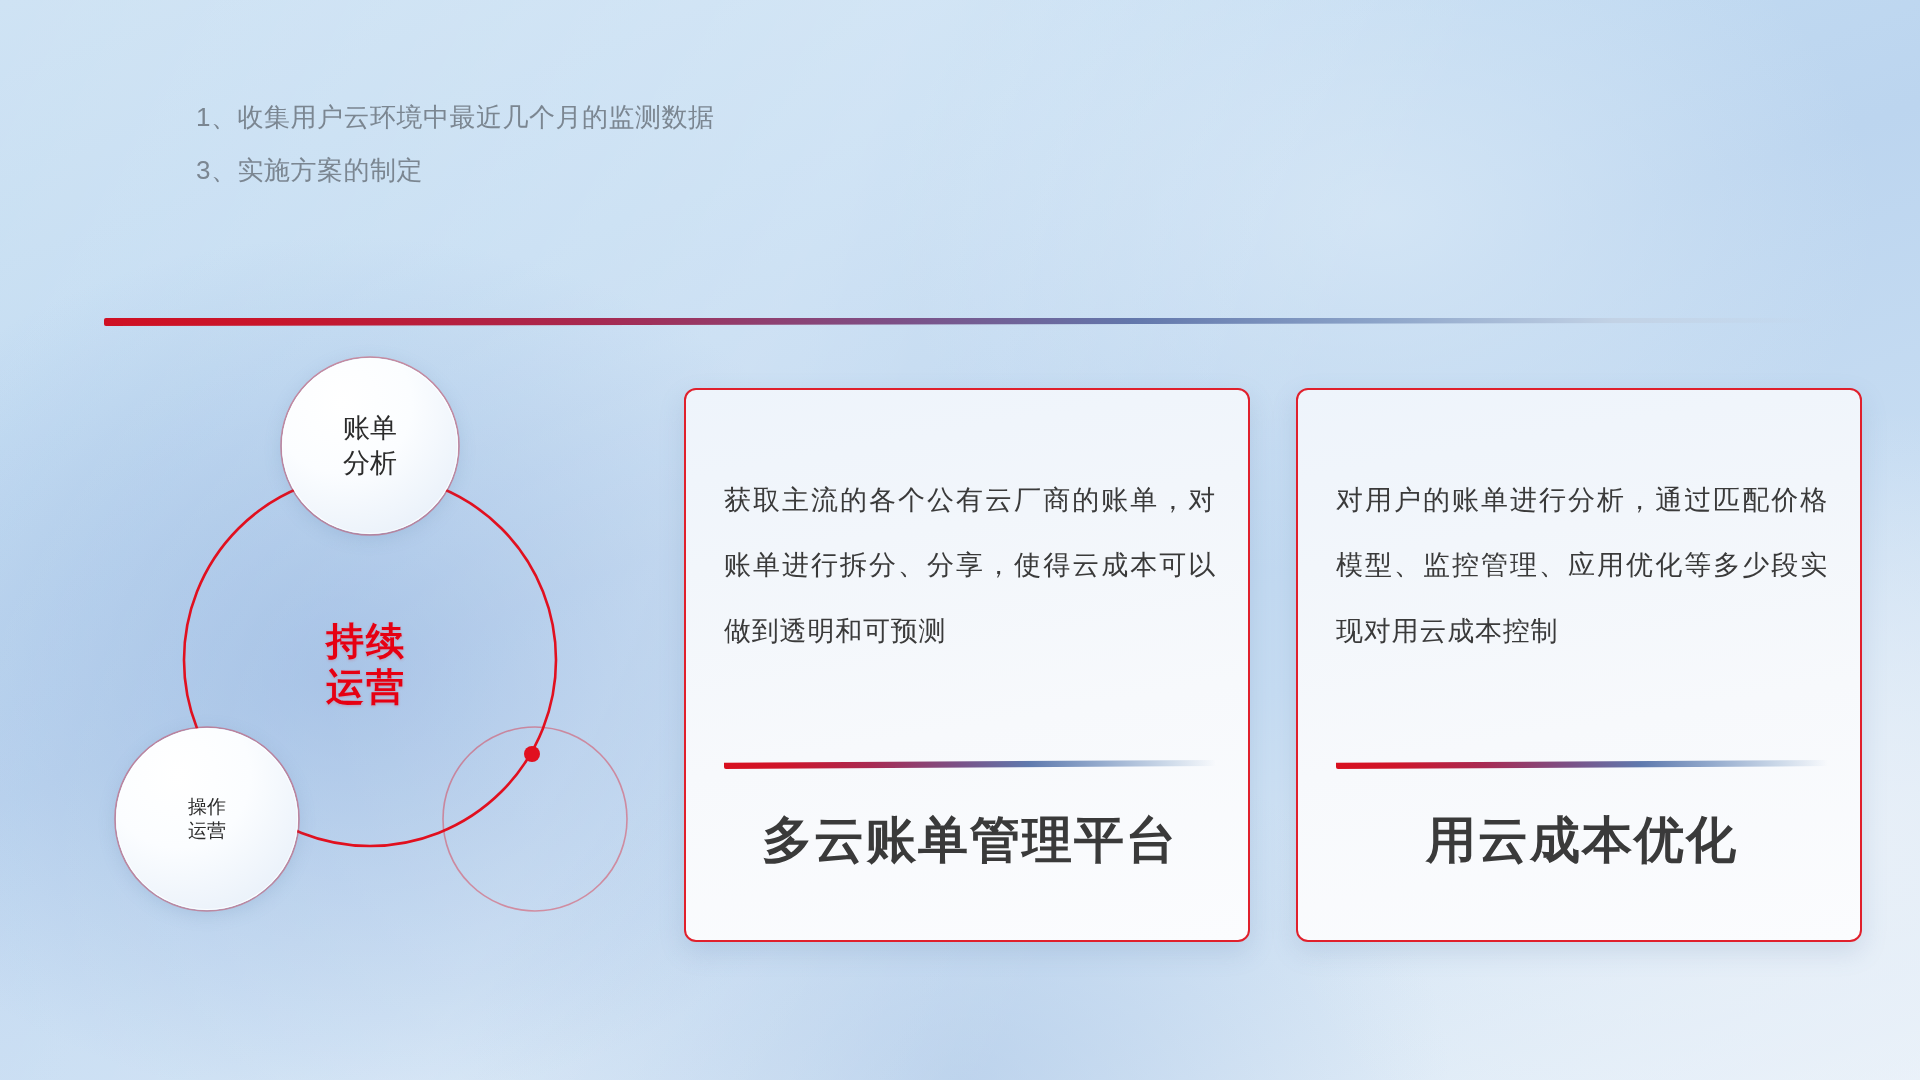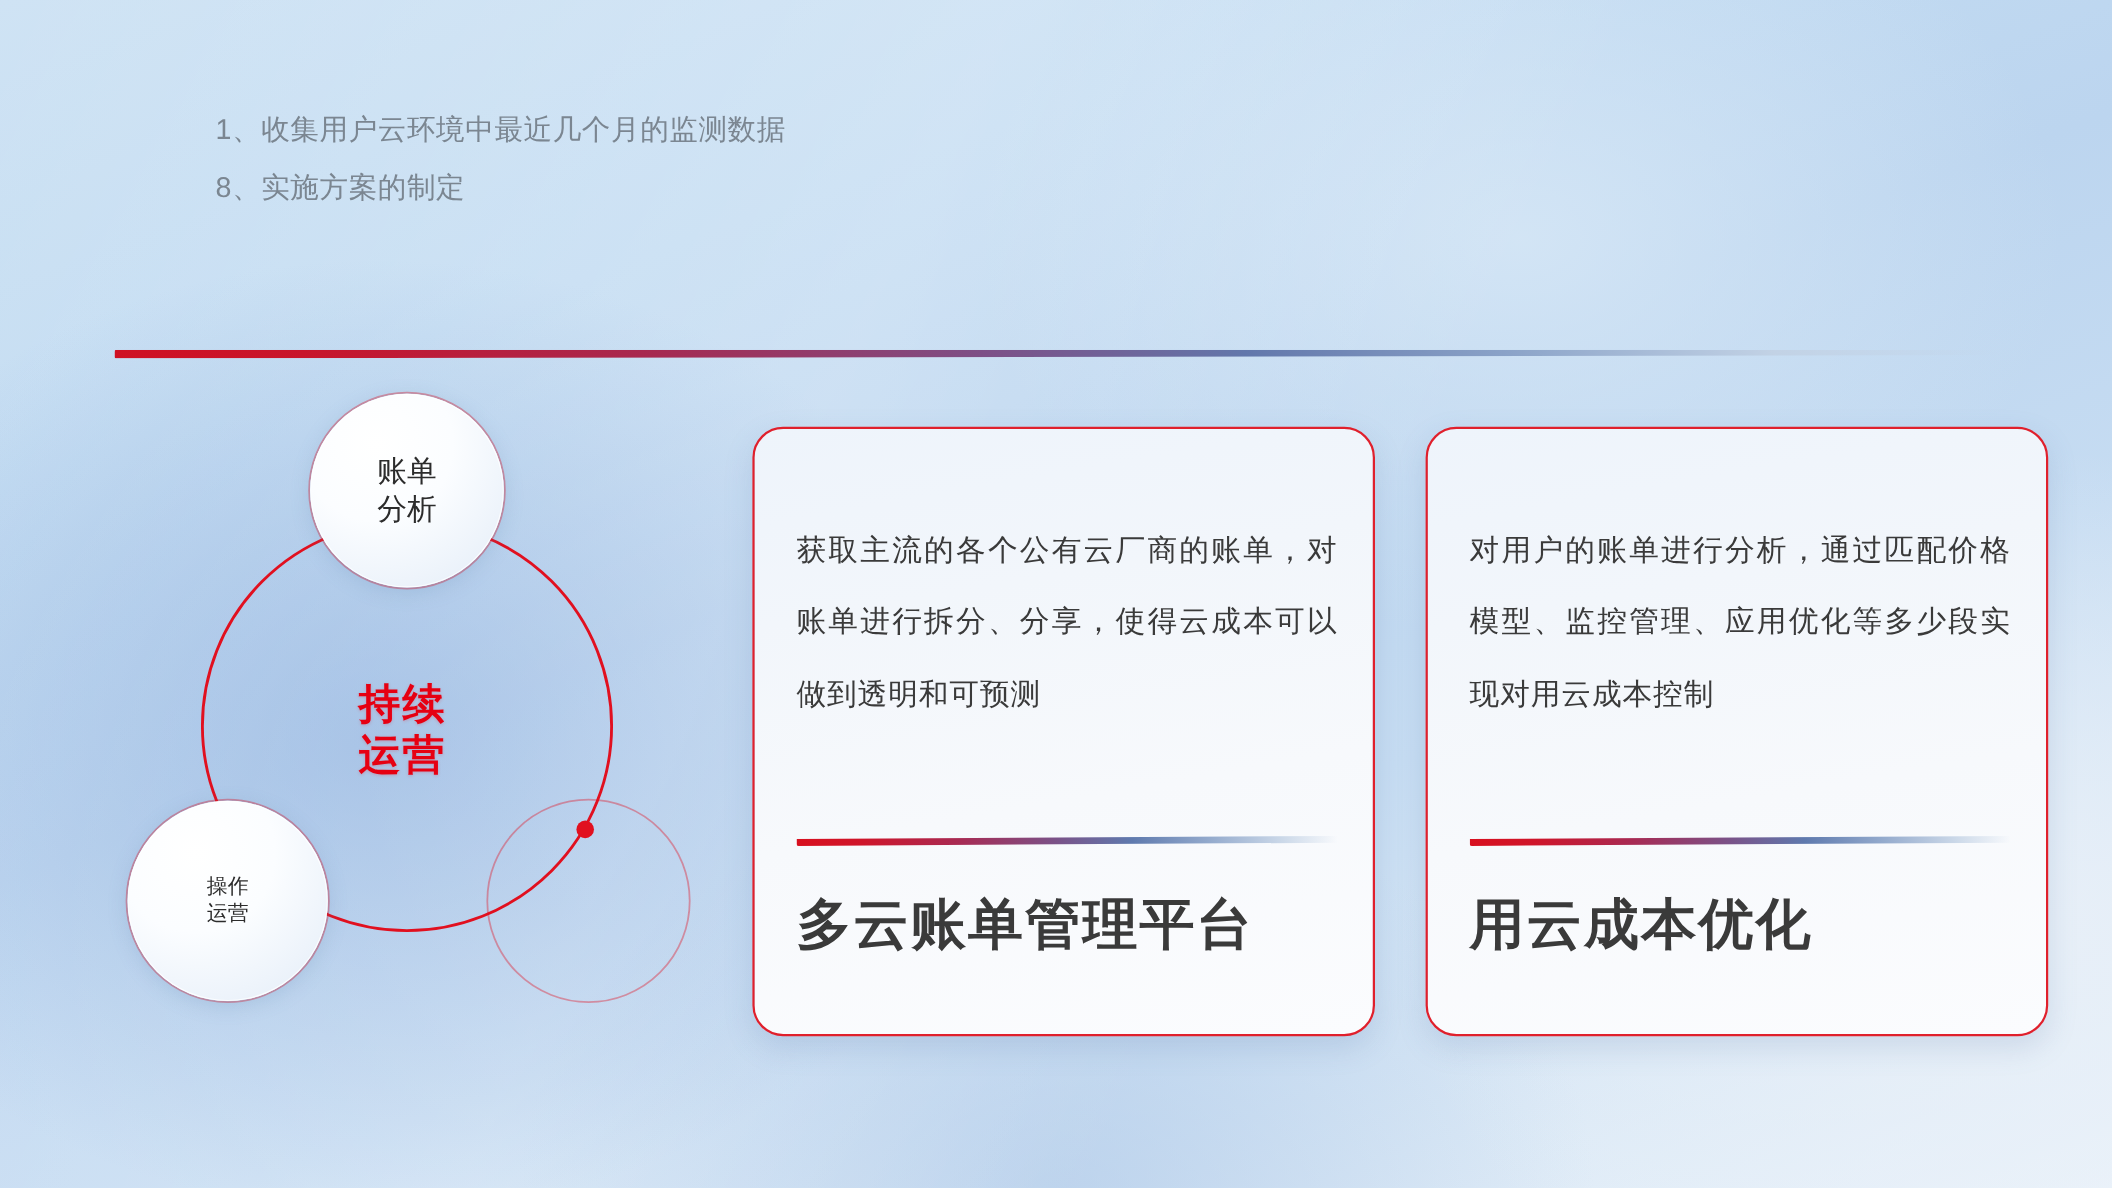--- a/index.html
+++ b/index.html
@@ -103,21 +103,21 @@
     text-shadow: 0 1px 3px rgba(230,0,18,0.22);
   }
 
   
   .card {
     position: absolute;
     top: 388px;
     width: 566px;
     height: 554px;
     border: 2px solid #e0202c;
-    border-radius: 28px;
+    border-radius: 12px;
     background:
       linear-gradient(170deg, #eef4fb 0%, #f2f6fb 28%, #f7f9fc 60%, #fbfcfe 100%);
     box-shadow: 0 10px 26px rgba(86,124,170,0.18);
     overflow: hidden;
     padding-left: 12px;
   }
   #card-1 { left: 684px; }
   #card-2 { left: 1296px; }
 
   .card-body {
@@ -147,31 +147,32 @@
 
   .card-title {
     position: absolute;
     left: 38px;
     right: 32px;
     top: 420px;
     color: #3a3a3a;
     font-weight: bold;
     font-size: 50px;
     letter-spacing: 2px;
+    text-align: center;
     line-height: 1.2;
   }
 </style>
 </head>
 <body>
 
 <div id="slide">
 
   <div id="bullets-left" class="bullets">
     <div class="line">1、收集用户云环境中最近几个月的监测数据</div>
-    <div class="line">8、实施方案的制定</div>
+    <div class="line">3、实施方案的制定</div>
   </div>
 
 
   <div id="divider"></div>
 
   <div id="venn">
 
     <svg width="540" height="600" viewBox="0 0 540 600">
 
       <circle cx="274" cy="310" r="186" fill="none" stroke="#e1101f" stroke-width="2.6"></circle>

